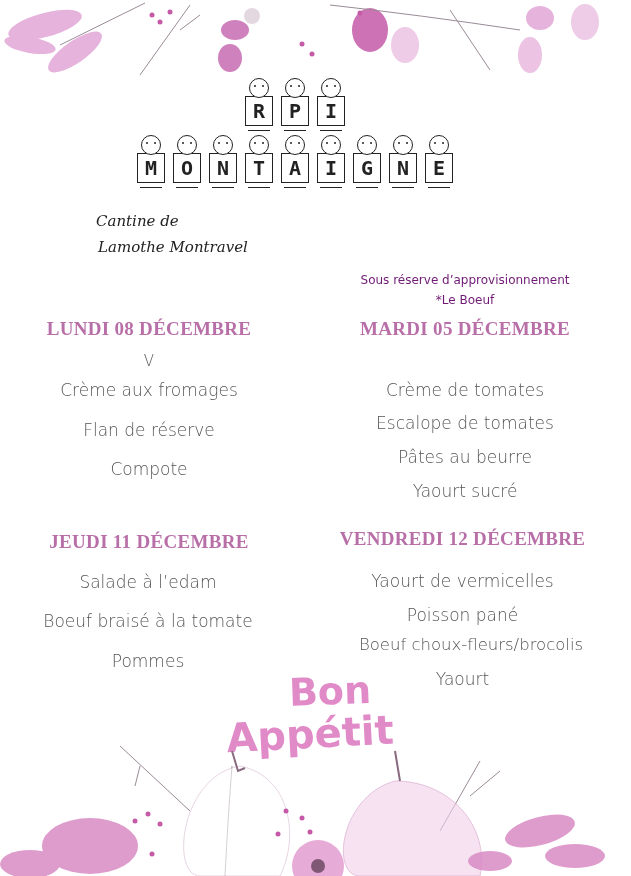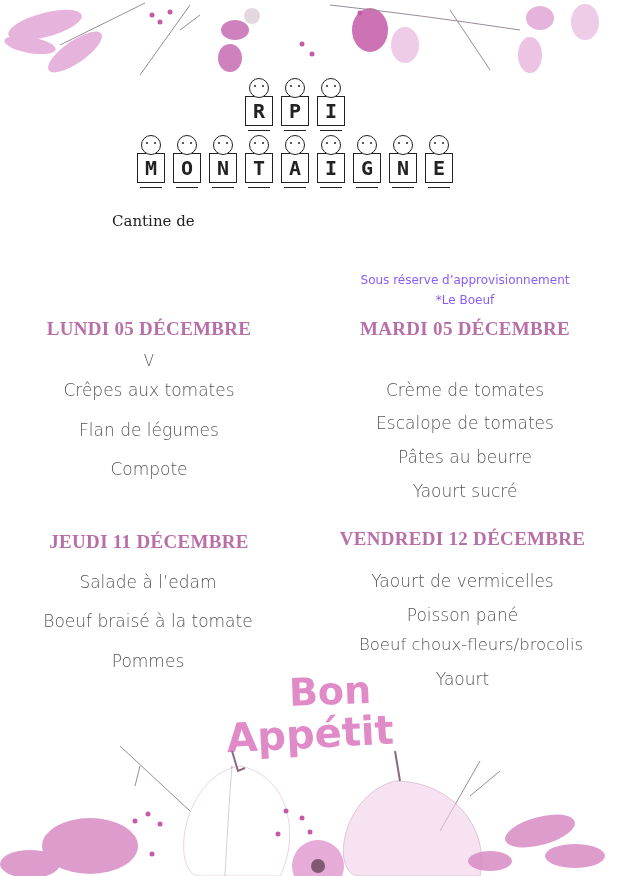--- a/index.html
+++ b/index.html
@@ -10,23 +10,23 @@
 
     .logo { position:absolute; left:130px; top:78px; width:330px; }
     .logo-row { display:flex; justify-content:center; gap:6px; }
     .kid { display:flex; flex-direction:column; align-items:center; width:30px; }
     .kid-head { width:18px; height:18px; border:1.5px solid #222; border-radius:50%; background:#fff; position:relative; }
     .kid-head::before, .kid-head::after { content:""; position:absolute; top:6px; width:2px; height:2px; background:#222; border-radius:50%; }
     .kid-head::before { left:4px; } .kid-head::after { right:4px; }
     .kid-sign { width:26px; height:28px; border:1.5px solid #222; background:#fff; font-family:"DejaVu Sans Mono", monospace; font-size:20px; font-weight:bold; color:#222; display:flex; align-items:center; justify-content:center; margin-top:-2px; }
     .kid-feet { width:22px; height:4px; border-bottom:1.5px solid #222; }
 
-    .cantine { position:absolute; left:96px; top:208px; font-family:"DejaVu Serif", serif; font-size:15px; color:#222; line-height:26px;margin-left:16px; }
-
-    .note { position:absolute; left:330px; width:270px; text-align:center; font-size:12px; color:#8b5cf6; line-height:20px; }
+    .cantine { position:absolute; left:96px; top:208px; font-family:"DejaVu Serif", serif; font-style:italic; font-size:15px; color:#222; line-height:26px; }
+
+    .note { position:absolute; left:330px; width:270px; text-align:center; font-size:12px; color:#701a75; line-height:20px; }
 
     .day-title { position:absolute; font-family:"Liberation Serif", serif; font-weight:bold; font-size:19px; color:#b86fa8; text-align:center; letter-spacing:0.3px; white-space:nowrap; }
     .dish { position:absolute; font-family:"DejaVu Sans", sans-serif; font-size:17px; color:#555; text-align:center; white-space:nowrap; font-weight:300; }
 
     .bon { position:absolute; left:200px; top:672px; width:220px; text-align:center; font-family:"DejaVu Sans", sans-serif; font-weight:bold; color:#e08ac8; }
     .bon-1 { font-size:38px; line-height:40px; transform:rotate(-2deg); }
     .bon-2 { font-size:40px; line-height:44px; transform:rotate(-3deg); }
   </style>
 </head>
 <body>
@@ -124,29 +124,30 @@
     <div class="kid">
         <div class="kid-head"></div>
         <div class="kid-sign">E</div>
         <div class="kid-feet"></div>
       </div>
   </div>
 </div>
 
 <div class="cantine">
   <div>Cantine de</div>
+  <div style="padding-left:2px">Lamothe Montravel</div>
 </div>
 
 <div class="note" style="top:270px">Sous réserve d’approvisionnement</div>
 <div class="note" style="top:290px">*Le Boeuf</div>
 
-<div class="day-title" style="left:20px; top:318px; width:258px">LUNDI 05 DÉCEMBRE</div>
+<div class="day-title" style="left:20px; top:318px; width:258px">LUNDI 08 DÉCEMBRE</div>
 <div class="dish" style="left:20px; top:352px; width:258px; font-size:15px">V</div>
-<div class="dish" style="left:20px; top:380px; width:258px">Crêpes aux tomates</div>
-<div class="dish" style="left:20px; top:420px; width:258px">Flan de légumes</div>
+<div class="dish" style="left:20px; top:380px; width:258px">Crème aux fromages</div>
+<div class="dish" style="left:20px; top:420px; width:258px">Flan de réserve</div>
 <div class="dish" style="left:20px; top:459px; width:258px">Compote</div>
 
 <div class="day-title" style="left:335px; top:318px; width:260px">MARDI 05 DÉCEMBRE</div>
 <div class="dish" style="left:335px; top:380px; width:260px">Crème de tomates</div>
 <div class="dish" style="left:335px; top:413px; width:260px">Escalope de tomates</div>
 <div class="dish" style="left:335px; top:447px; width:260px">Pâtes au beurre</div>
 <div class="dish" style="left:335px; top:481px; width:260px">Yaourt sucré</div>
 
 <div class="day-title" style="left:20px; top:531px; width:258px">JEUDI 11 DÉCEMBRE</div>
 <div class="dish" style="left:10px; top:572px; width:276px">Salade à l’edam</div>

